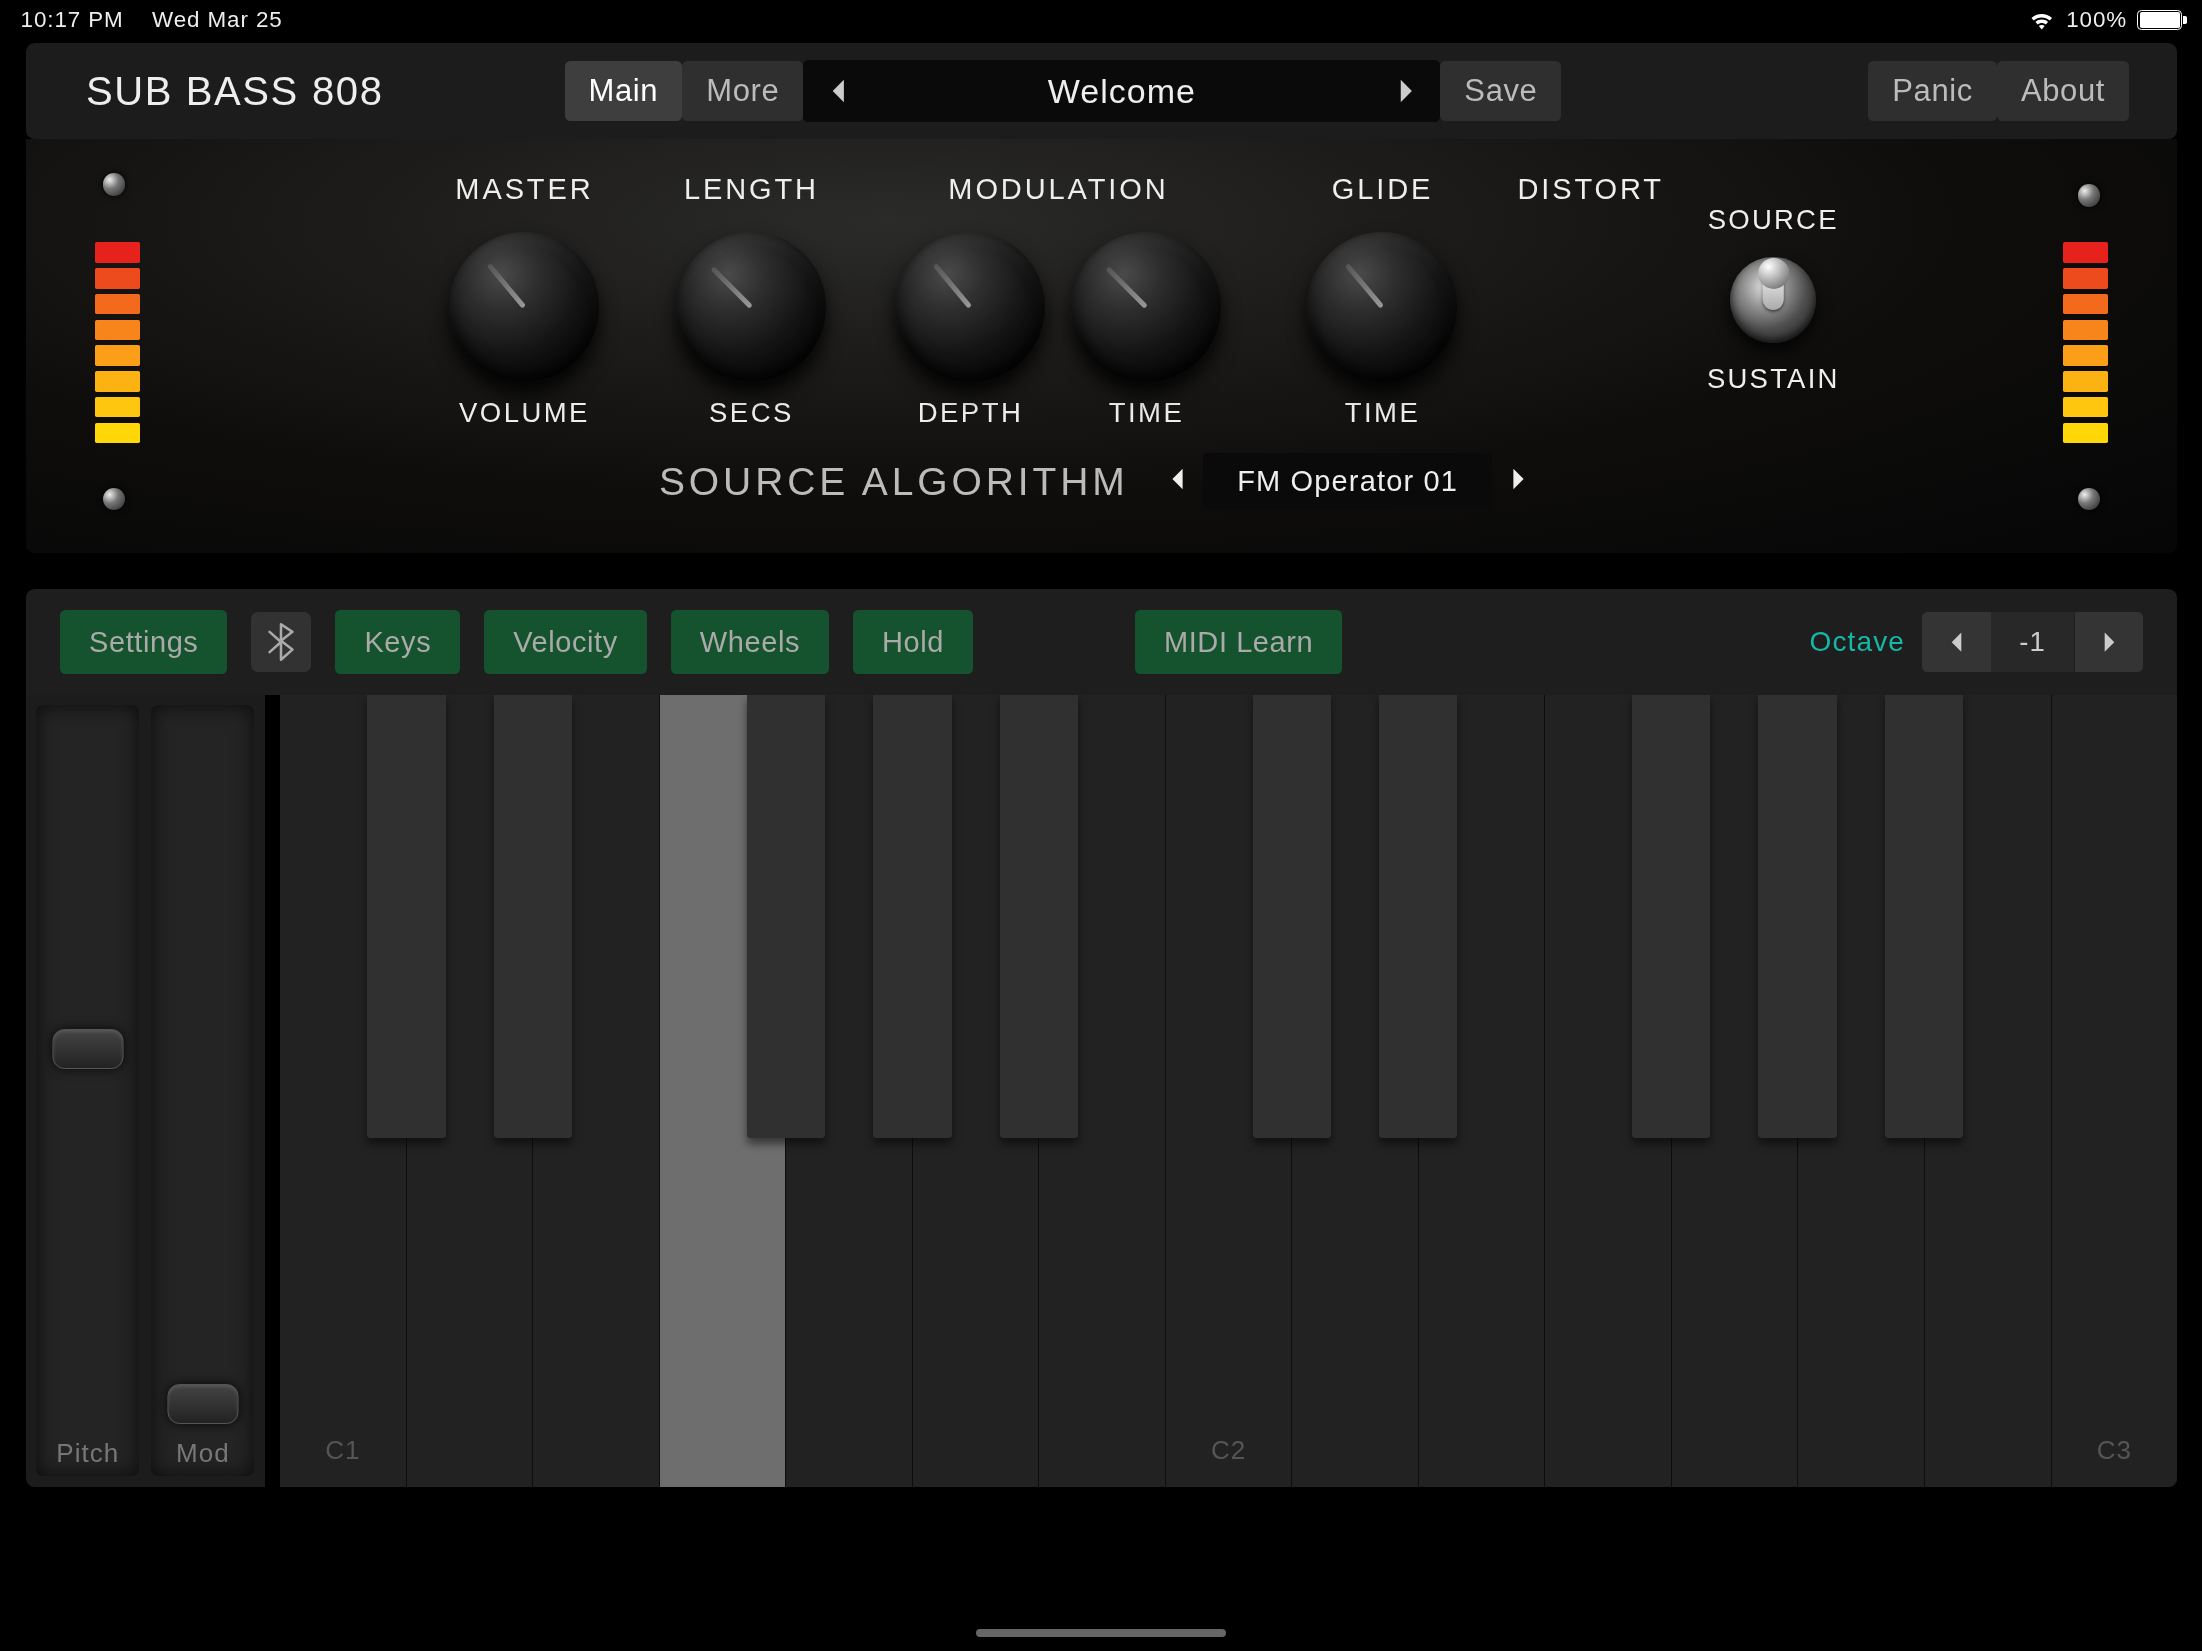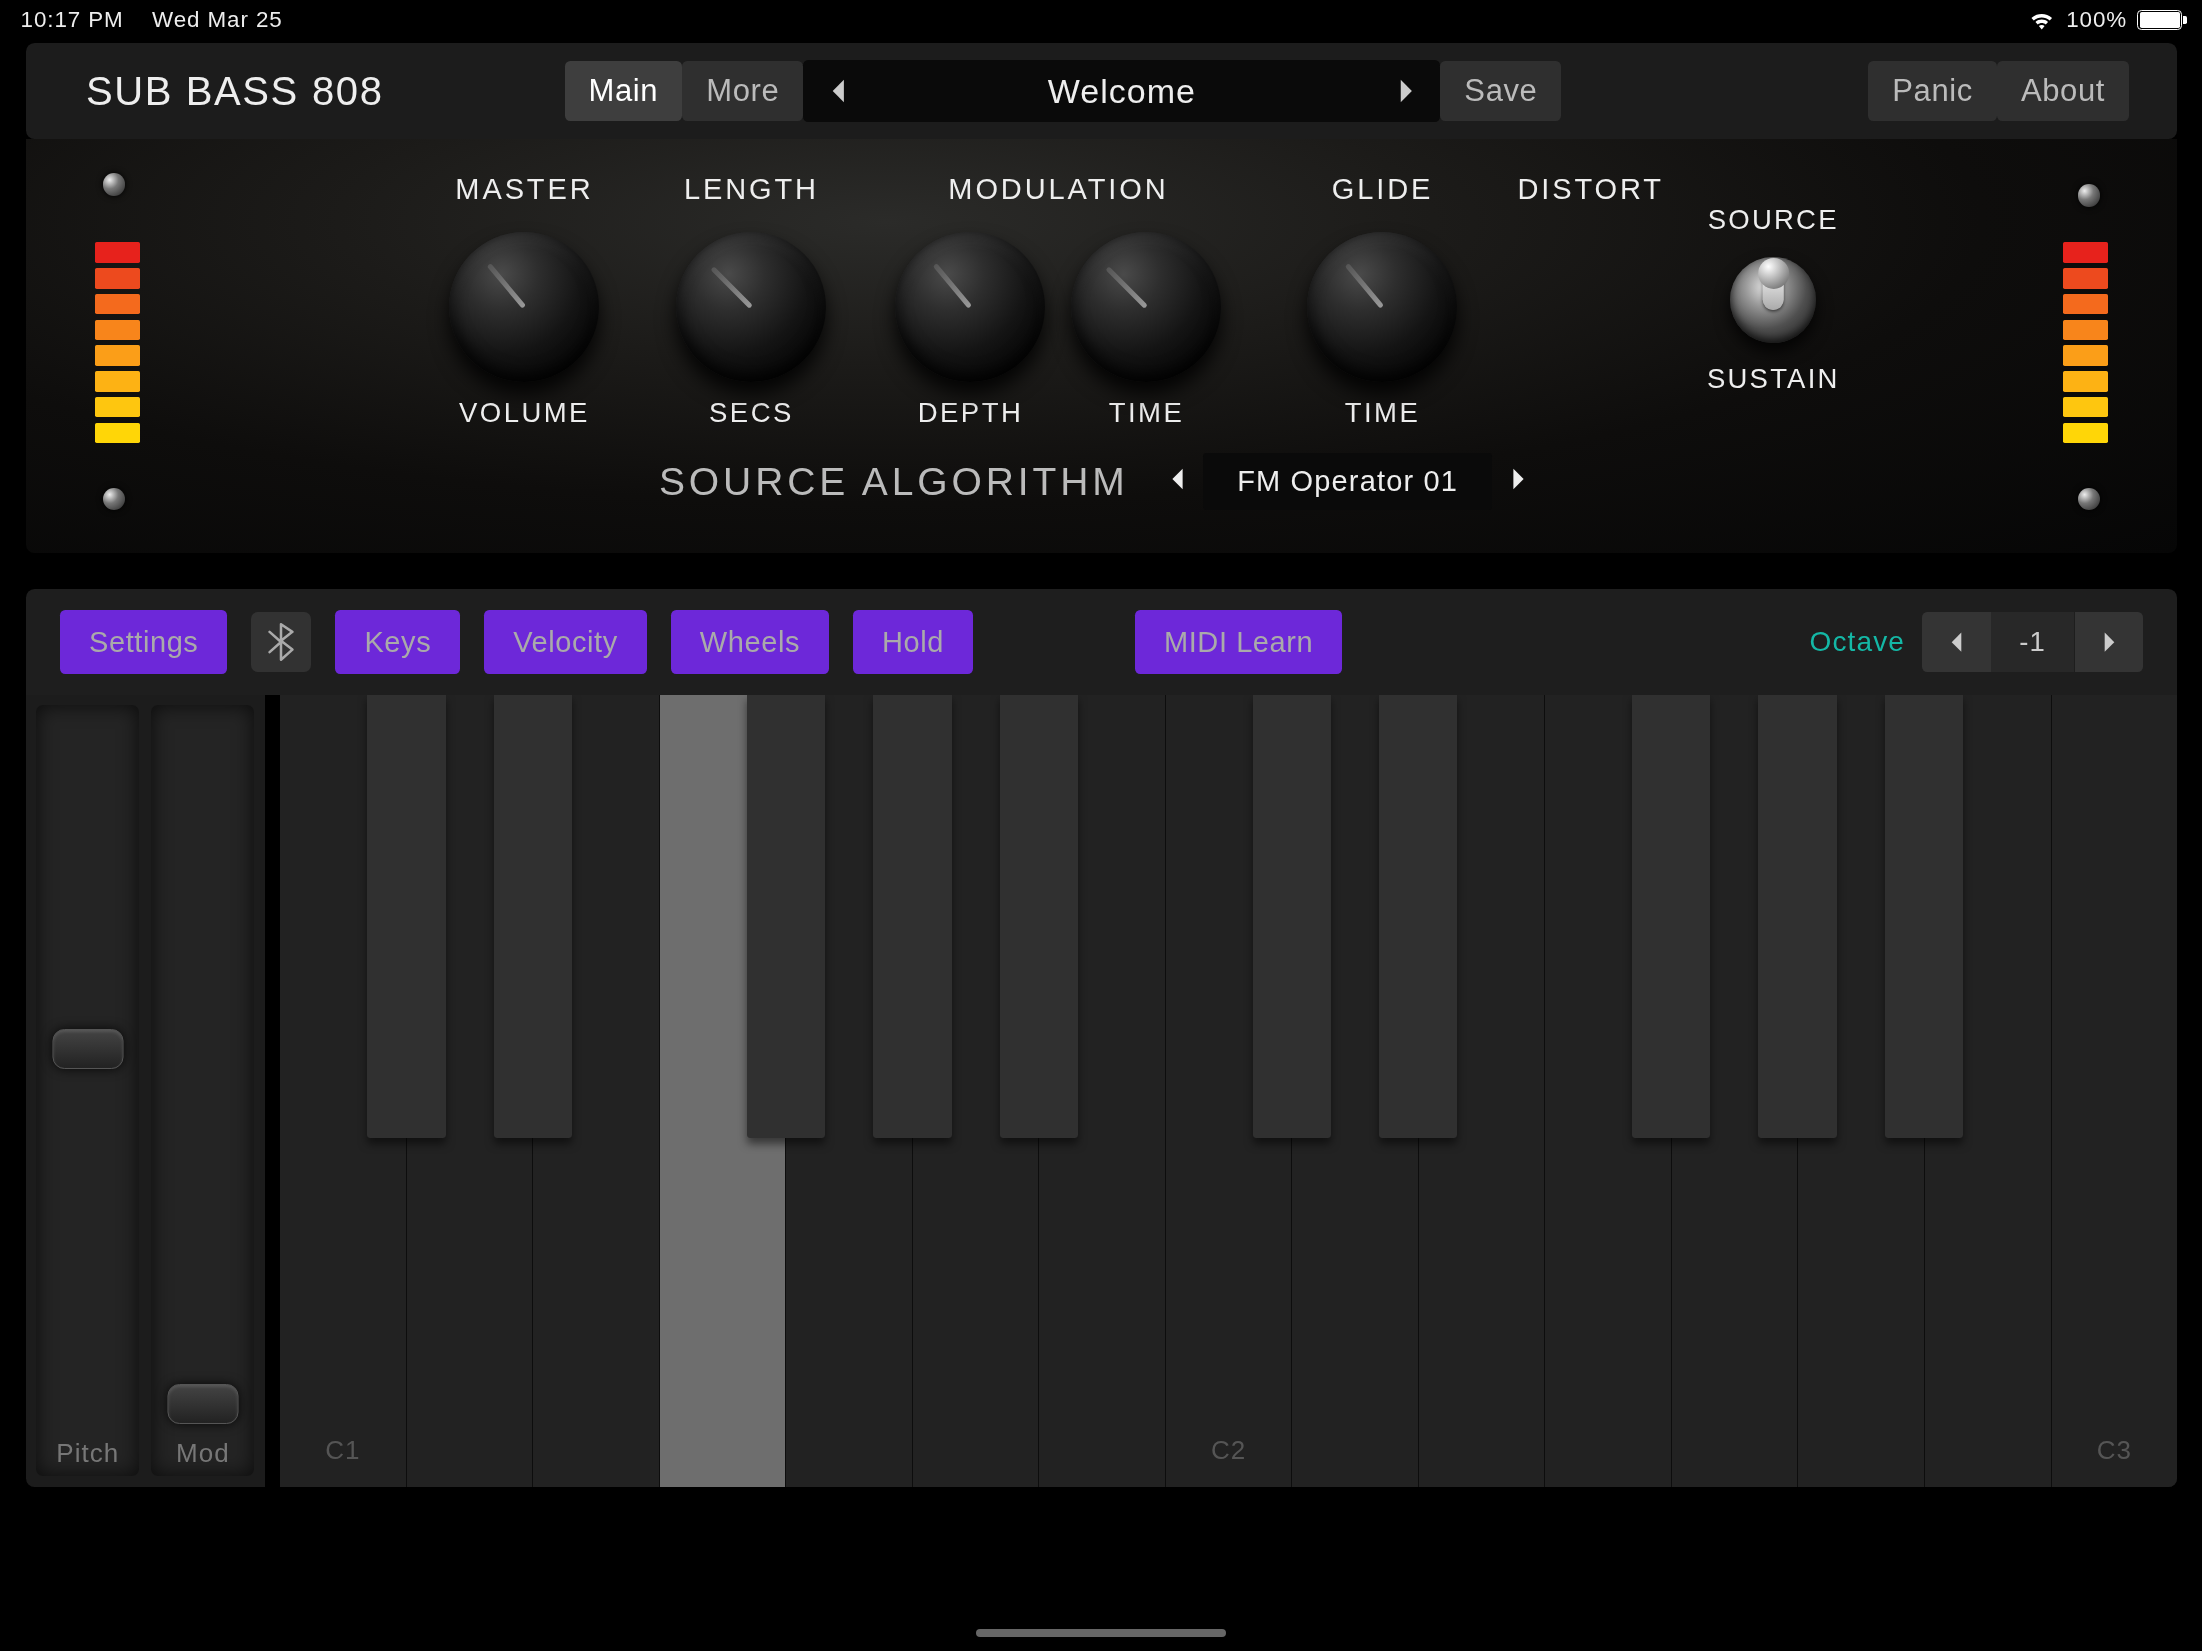--- a/index.html
+++ b/index.html
@@ -53,21 +53,21 @@
   .meter-seg { width:45px; height:20.6px; border-radius:1.7px; }
 
   .source-row { display:flex; align-items:center; justify-content:center; gap:22.4px; margin-top:24px; }
   .source-label { font-size:39px; color:#bbb; letter-spacing:.10em; }
   .source-nav { display:flex; align-items:center; }
   .src-arrow { width:52px; text-align:center; color:#ddd; font-size:24px; cursor:pointer; }
   .src-name { background:#0a0a0a; padding:12px 34px; font-size:29px; border-radius:3.4px; letter-spacing:.04em; }
 
   
   .kb-toolbar { margin:36px 26px 0; display:flex; align-items:center; gap:24px; background:#1e1e1e; padding:20.6px 34px; border-radius:8.6px 8.6px 0 0; }
-  .kb-toolbar .btn { background:#6d28d9; color:#aaa; font-size:29px; padding:15.5px 29px; }
+  .kb-toolbar .btn { background:#14532d; color:#aaa; font-size:29px; padding:15.5px 29px; }
   .bt-icon { width:60px; height:60px; border-radius:6.9px; display:flex; align-items:center; justify-content:center; background:#323232; }
   .kb-toolbar .mlearn { margin-left:138px; }
   .octave-ctl { margin-left:auto; display:flex; align-items:center; gap:17px; }
   .octave-ctl .lab { font-size:28px; color:#14b8a6; }
   .oct-group { display:flex; border-radius:5.2px; overflow:hidden; }
   .oct-btn { background:#343434; color:#ccc; width:69px; height:60px; display:flex; align-items:center; justify-content:center; font-size:22.4px; border-left:1.7px solid #1e1e1e; cursor:pointer; }
   .oct-btn:first-child { border-left:none; }
   .oct-val { background:#282828; color:#ccc; width:83px; height:60px; display:flex; align-items:center; justify-content:center; font-size:27.5px; }
 
   

